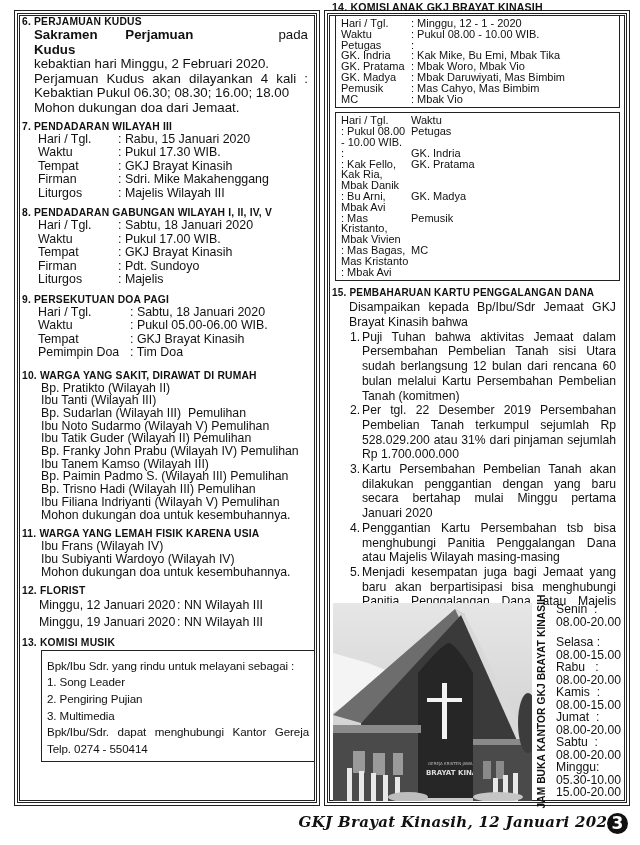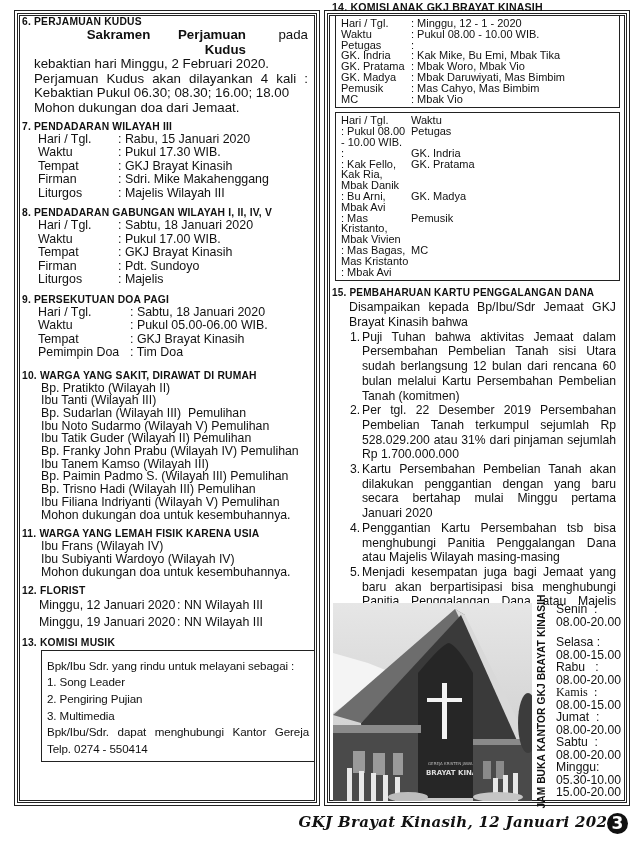--- a/index.html
+++ b/index.html
@@ -81,21 +81,21 @@
 <body>
 
 <div class="frame frame-left"></div>
 <div class="frame frame-right"></div>
 
 <div class="col col-left">
 
   <div class="sect" style="margin-bottom:5px;">
     <div class="sec-title">6. PERJAMUAN KUDUS</div>
     <div class="body-lg indent-p" style="padding-left:12px;padding-right:6px;">
-      <div style="display:flex;justify-content:space-between;text-align:right;">
+      <div style="display:flex;justify-content:space-between;">
         <b style="display:flex;justify-content:space-between;width:212px;">
           <span style="word-spacing:24px;">Sakramen Perjamuan Kudus</span>
         </b>
         <span>pada</span>
       </div>
       <div>kebaktian hari Minggu, 2 Februari 2020.</div>
       <div style="text-align:justify;text-align-last:justify;">Perjamuan Kudus akan dilayankan 4 kali :</div>
       <div>Kebaktian Pukul 06.30; 08.30; 16.00; 18.00</div>
       <div>Mohon dukungan doa dari Jemaat.</div>
     </div>
@@ -328,21 +328,21 @@
   <div class="vert-label">
     <span>JAM BUKA KANTOR GKJ BRAYAT KINASIH</span>
   </div>
   <div class="hours">
     <div style="white-space:pre;">Senin  :</div>
     <div>08.00-20.00</div>
     <div style="white-space:pre;margin-top:8px;">Selasa :</div>
     <div>08.00-15.00</div>
     <div style="white-space:pre;">Rabu   :</div>
     <div>08.00-20.00</div>
-    <div style="white-space:pre;font-family:Liberation Serif, serif;">Kamis  :</div>
+    <div style="white-space:pre;">Kamis  :</div>
     <div>08.00-15.00</div>
     <div style="white-space:pre;">Jumat  :</div>
     <div>08.00-20.00</div>
     <div style="white-space:pre;">Sabtu  :</div>
     <div>08.00-20.00</div>
     <div style="white-space:pre;">Minggu:</div>
     <div>05.30-10.00</div>
     <div>15.00-20.00</div>
   </div>
 </div>

